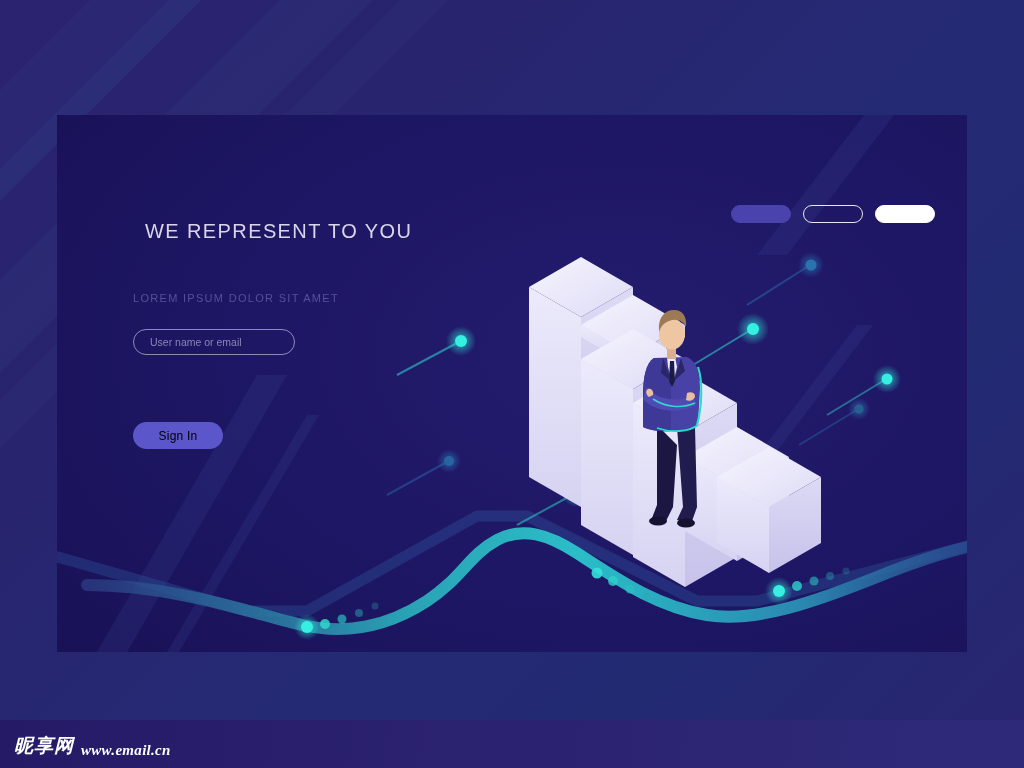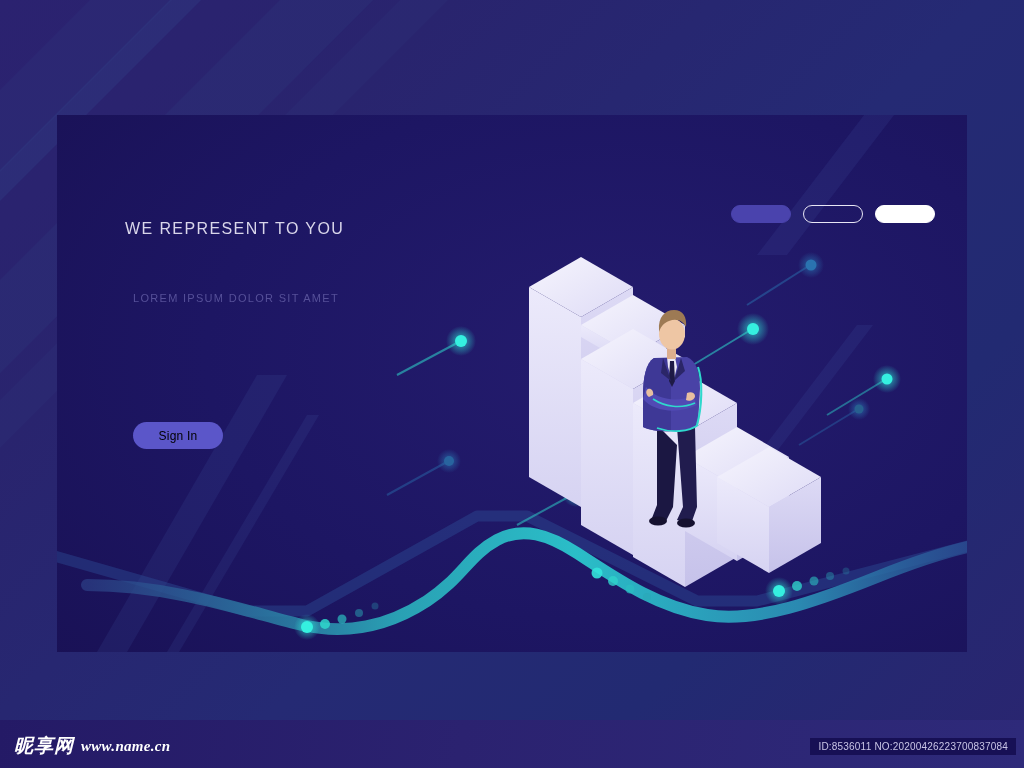--- a/index.html
+++ b/index.html
@@ -27,22 +27,22 @@
 
   
   #card{
     position:absolute;left:57px;top:115px;width:910px;height:537px;
     background:radial-gradient(120% 130% at 62% 45%, #241c6e 0%, #1d1663 38%, #191155 70%, #170f4d 100%);
     overflow:hidden;
   }
 
   
   .eyebrow{
-    position:absolute;left:68px;top:105px;
-    color:#d9d6ea;font-size:16px;letter-spacing:1.4px;
+    position:absolute;left:88px;top:105px;
+    color:#d9d6ea;font-size:20px;letter-spacing:1.4px;
     font-weight:400;white-space:nowrap;text-align:right;
   }
   .headline{
     position:absolute;left:76px;top:131px;
     color:#ffffff;font-size:27px;letter-spacing:0.4px;
     font-weight:bold;white-space:nowrap;
   }
   .subhead{
     position:absolute;left:76px;top:177px;
     color:#565099;font-size:11px;letter-spacing:1.3px;
@@ -77,21 +77,21 @@
 
   
   #illus{position:absolute;left:0;top:0;width:910px;height:537px;}
 
   
   #wm{
     position:absolute;left:0;top:720px;width:1024px;height:48px;
     background:linear-gradient(100deg,#241a66 0%,#2b2270 45%,#2e2a7a 100%);
   }
   #wm-logo{
-    position:absolute;left:14px;top:733px;display:flex;align-items:center;gap:7px;
+    position:absolute;left:14px;top:733px;display:flex;align-items:flex-end;gap:7px;
   }
   #wm-cn{
     color:#ffffff;font-family:"DejaVu Sans", sans-serif;font-size:19px;
     font-weight:bold;letter-spacing:1px;font-style:italic;
   }
   #wm-url{
     color:#ffffff;font-family:"Liberation Serif", serif;font-size:15px;
     font-weight:bold;font-style:italic;letter-spacing:.3px;
   }
   #wm-id{
@@ -283,30 +283,30 @@
         <ellipse cx="615" cy="219" rx="13" ry="15.5" fill="#eec6a4"></ellipse>
 
         <path d="M602,215 C601,202 608,195 617,195 C626,195 630,202 629,212
                  C626,206 620,203 612,206 C607,208 604,211 602,217 Z" fill="#9d7a54"></path>
       </g>
     </svg>
 
     <div class="eyebrow">WE REPRESENT TO YOU</div>
     <div class="subhead">LOREM IPSUM DOLOR SIT AMET</div>
 
+    <input id="user-field" class="field" type="text" placeholder="User name or email" style="">
     <button id="signin-btn">Sign In</button>
 
     <div class="pills">
       <div class="pill pill-filled"></div>
       <div class="pill pill-outline"></div>
       <div class="pill pill-white"></div>
     </div>
 
   </div>
 
   <div id="wm"></div>
   <div id="wm-logo">
     <span id="wm-cn">昵享网</span>
-    <span id="wm-url">www.name.cn</span>
+    <span id="wm-url">www.email.cn</span>
   </div>
-  <div id="wm-id">ID:8536011 NO:20200426223700837084</div>
 
 </div>
 
 </body></html>

